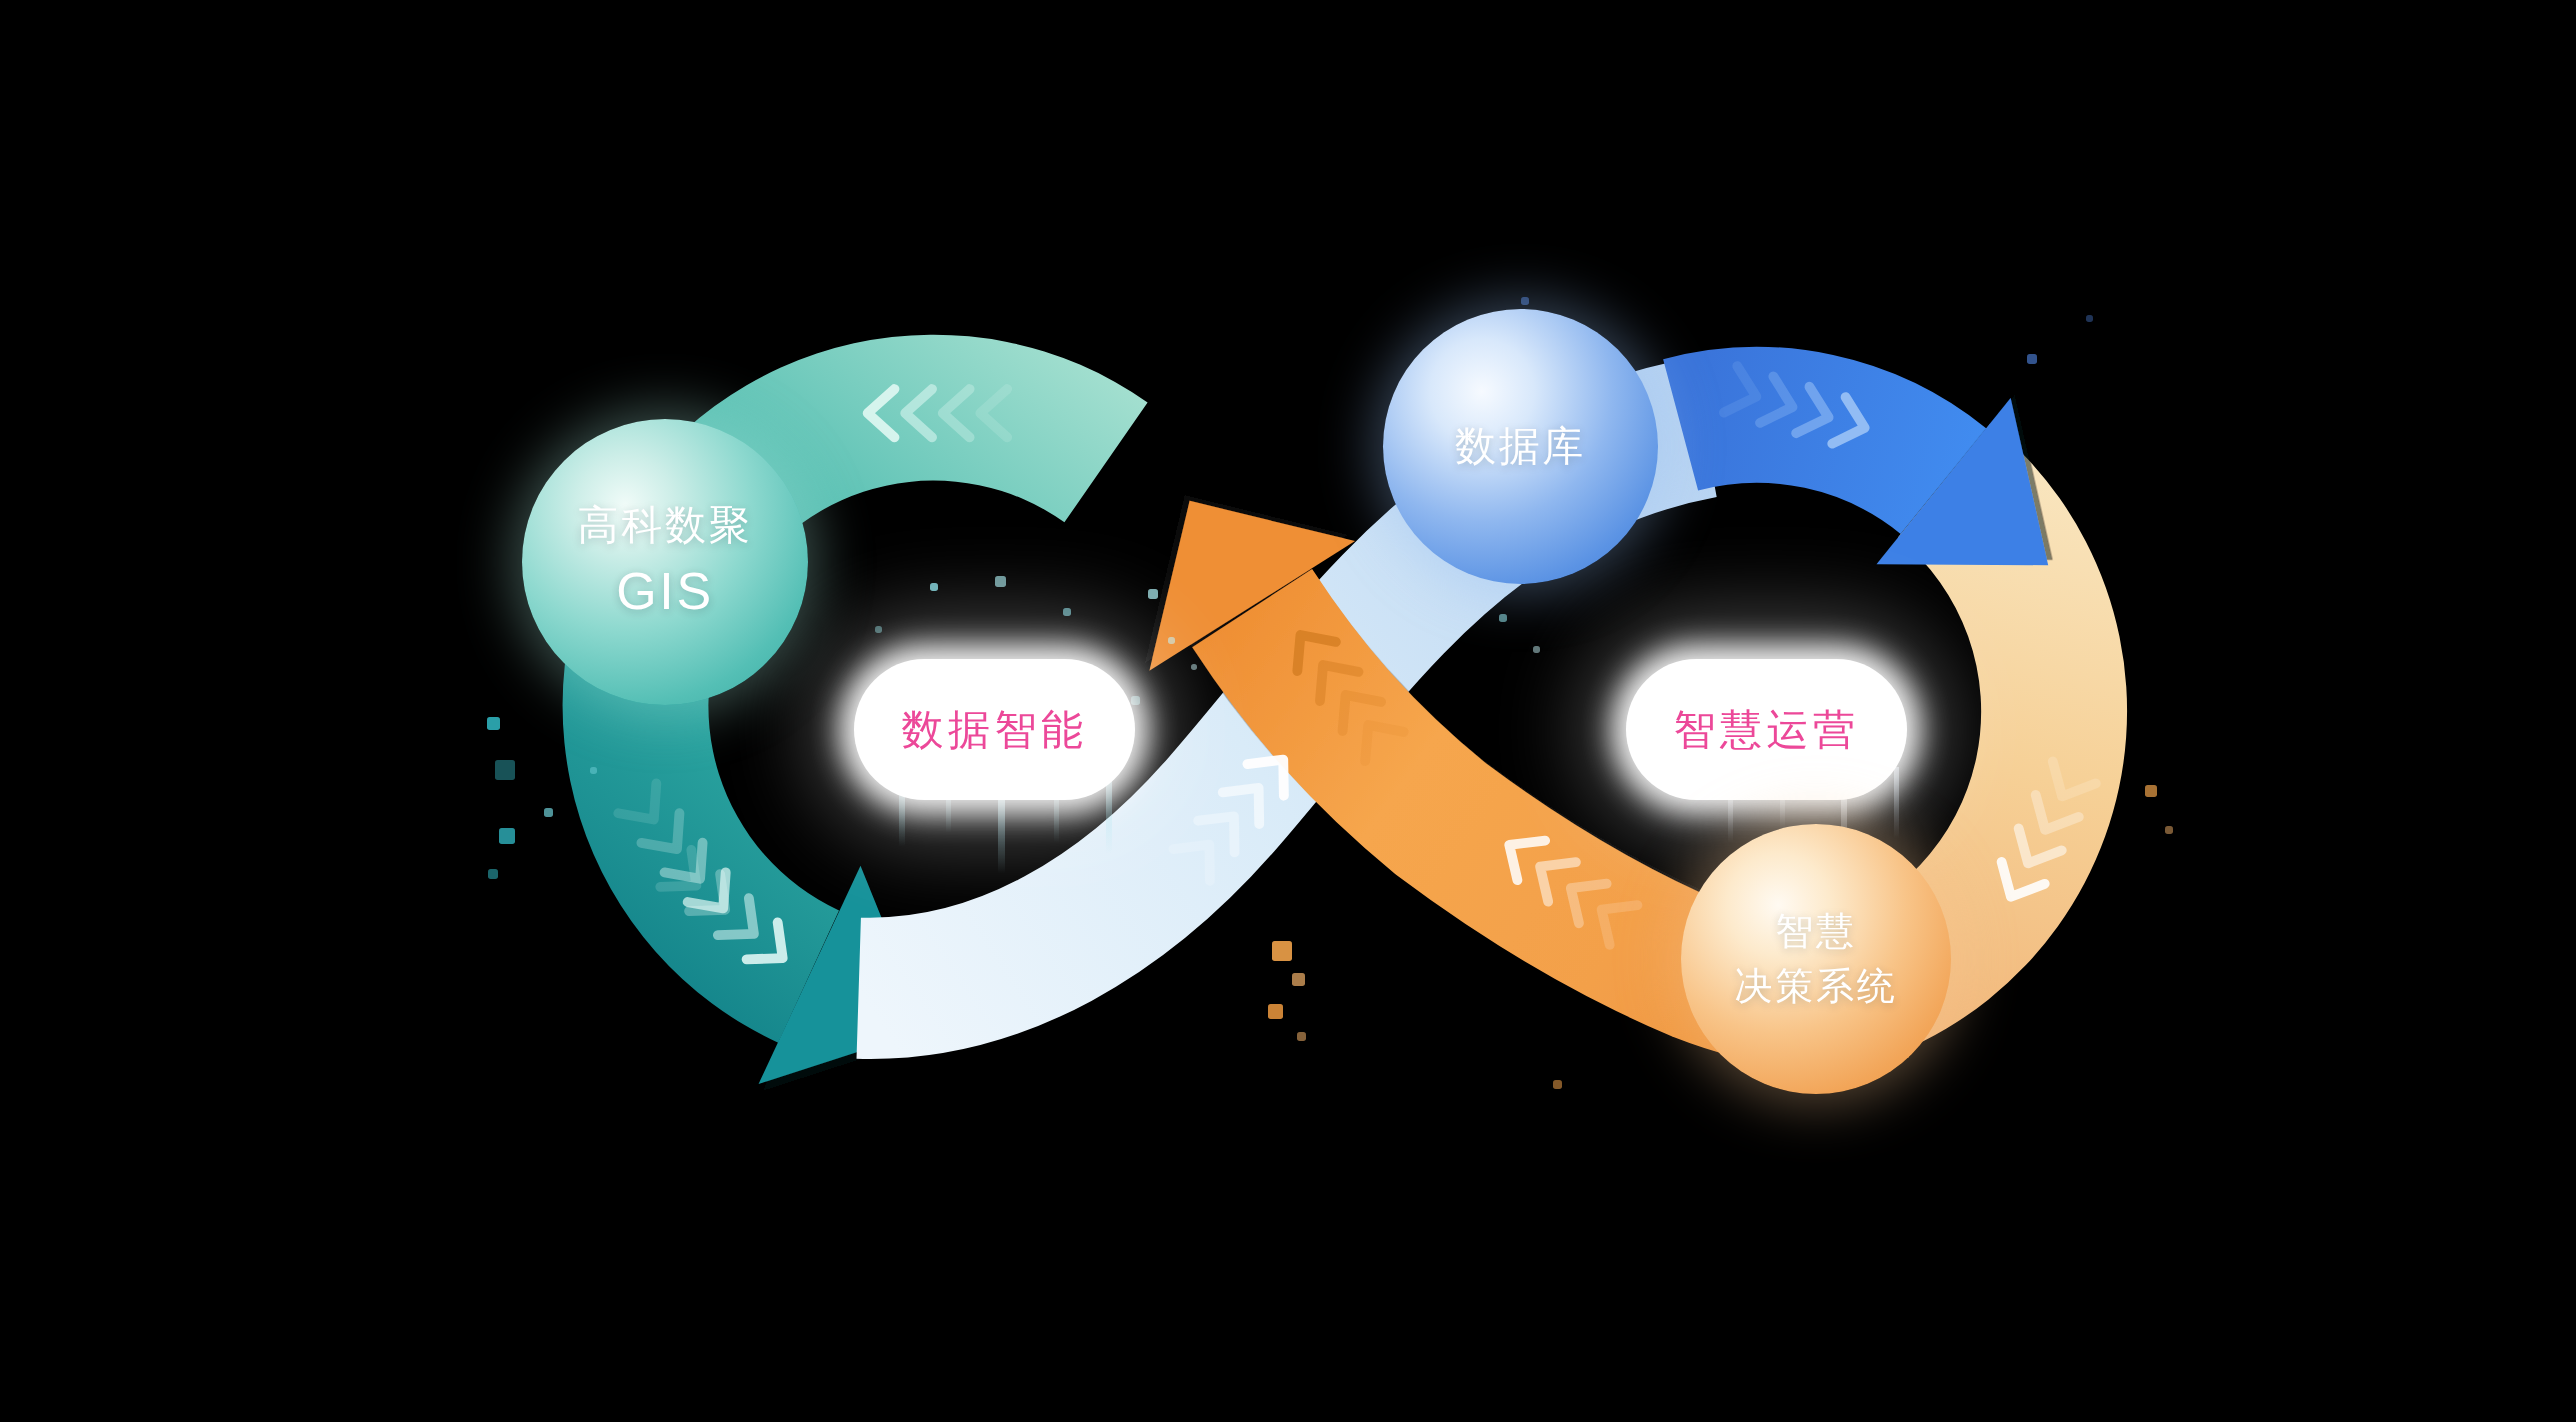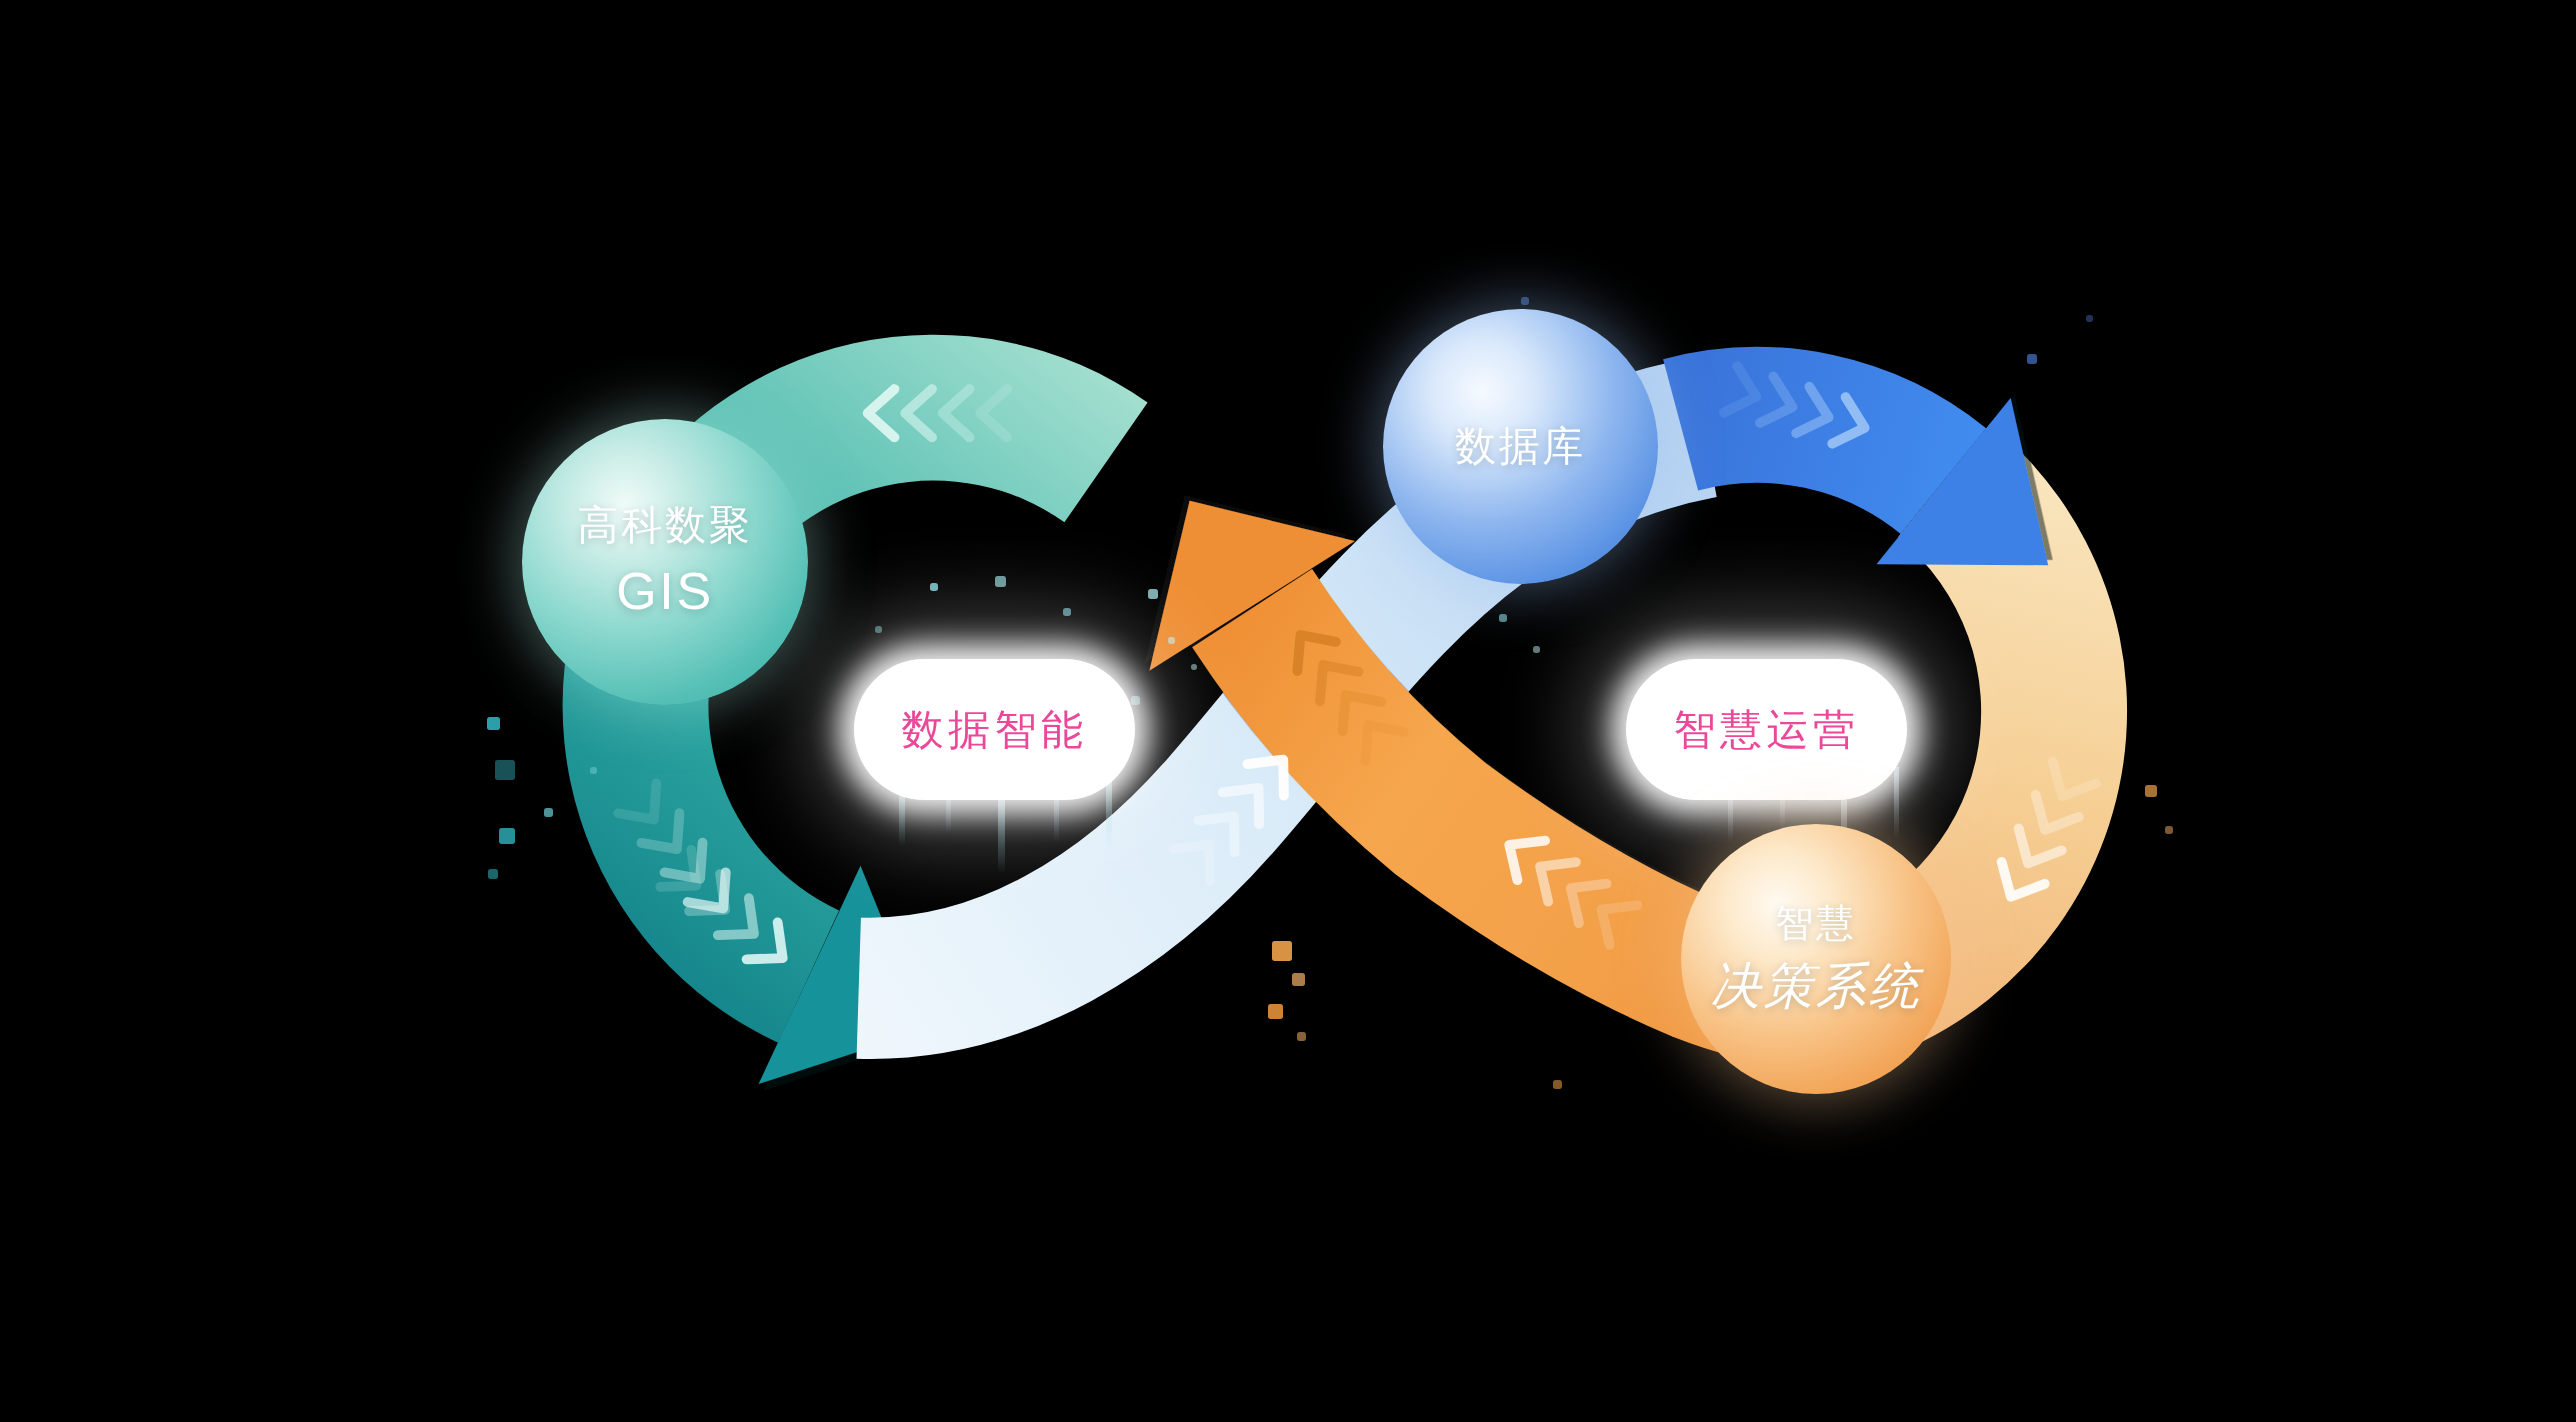--- a/index.html
+++ b/index.html
@@ -93,21 +93,21 @@
     background: radial-gradient(circle at 36% 30%, #f6faff 0%, #d8e8fb 20%, #8fb7ef 50%, #5b93e4 76%, #4079d2 100%);
     box-shadow: 0 0 54px 10.7px rgba(150,190,240,0.35);
   }
   .sphere-blue .s-line1 { font-size: 41px; }
   .sphere-orange {
     left: 1681px; top: 824px; width: 270px; height: 270px;
     background: radial-gradient(circle at 36% 30%, #fffaf2 0%, #fdeacc 20%, #f8c488 50%, #f2a558 76%, #ec9340 100%);
     box-shadow: 0 0 54px 10.7px rgba(250,200,150,0.35);
   }
   .sphere-orange .s-line1 { font-size: 38px; }
-  .sphere-orange .s-line2 { font-size: 50px; margin-top: 7.2px; font-style: italic; }
+  .sphere-orange .s-line2 { font-size: 38px; margin-top: 7.2px; }
 </style>
 </head>
 <body>
 
 <div class="stage">
 
   <svg width="2576" height="1422" viewBox="0 0 2880 1590">
     <defs>
       <linearGradient id="gradTeal" gradientUnits="userSpaceOnUse" x1="760" y1="1150" x2="1310" y2="430">
         <stop offset="0" stop-color="#128289"></stop>

